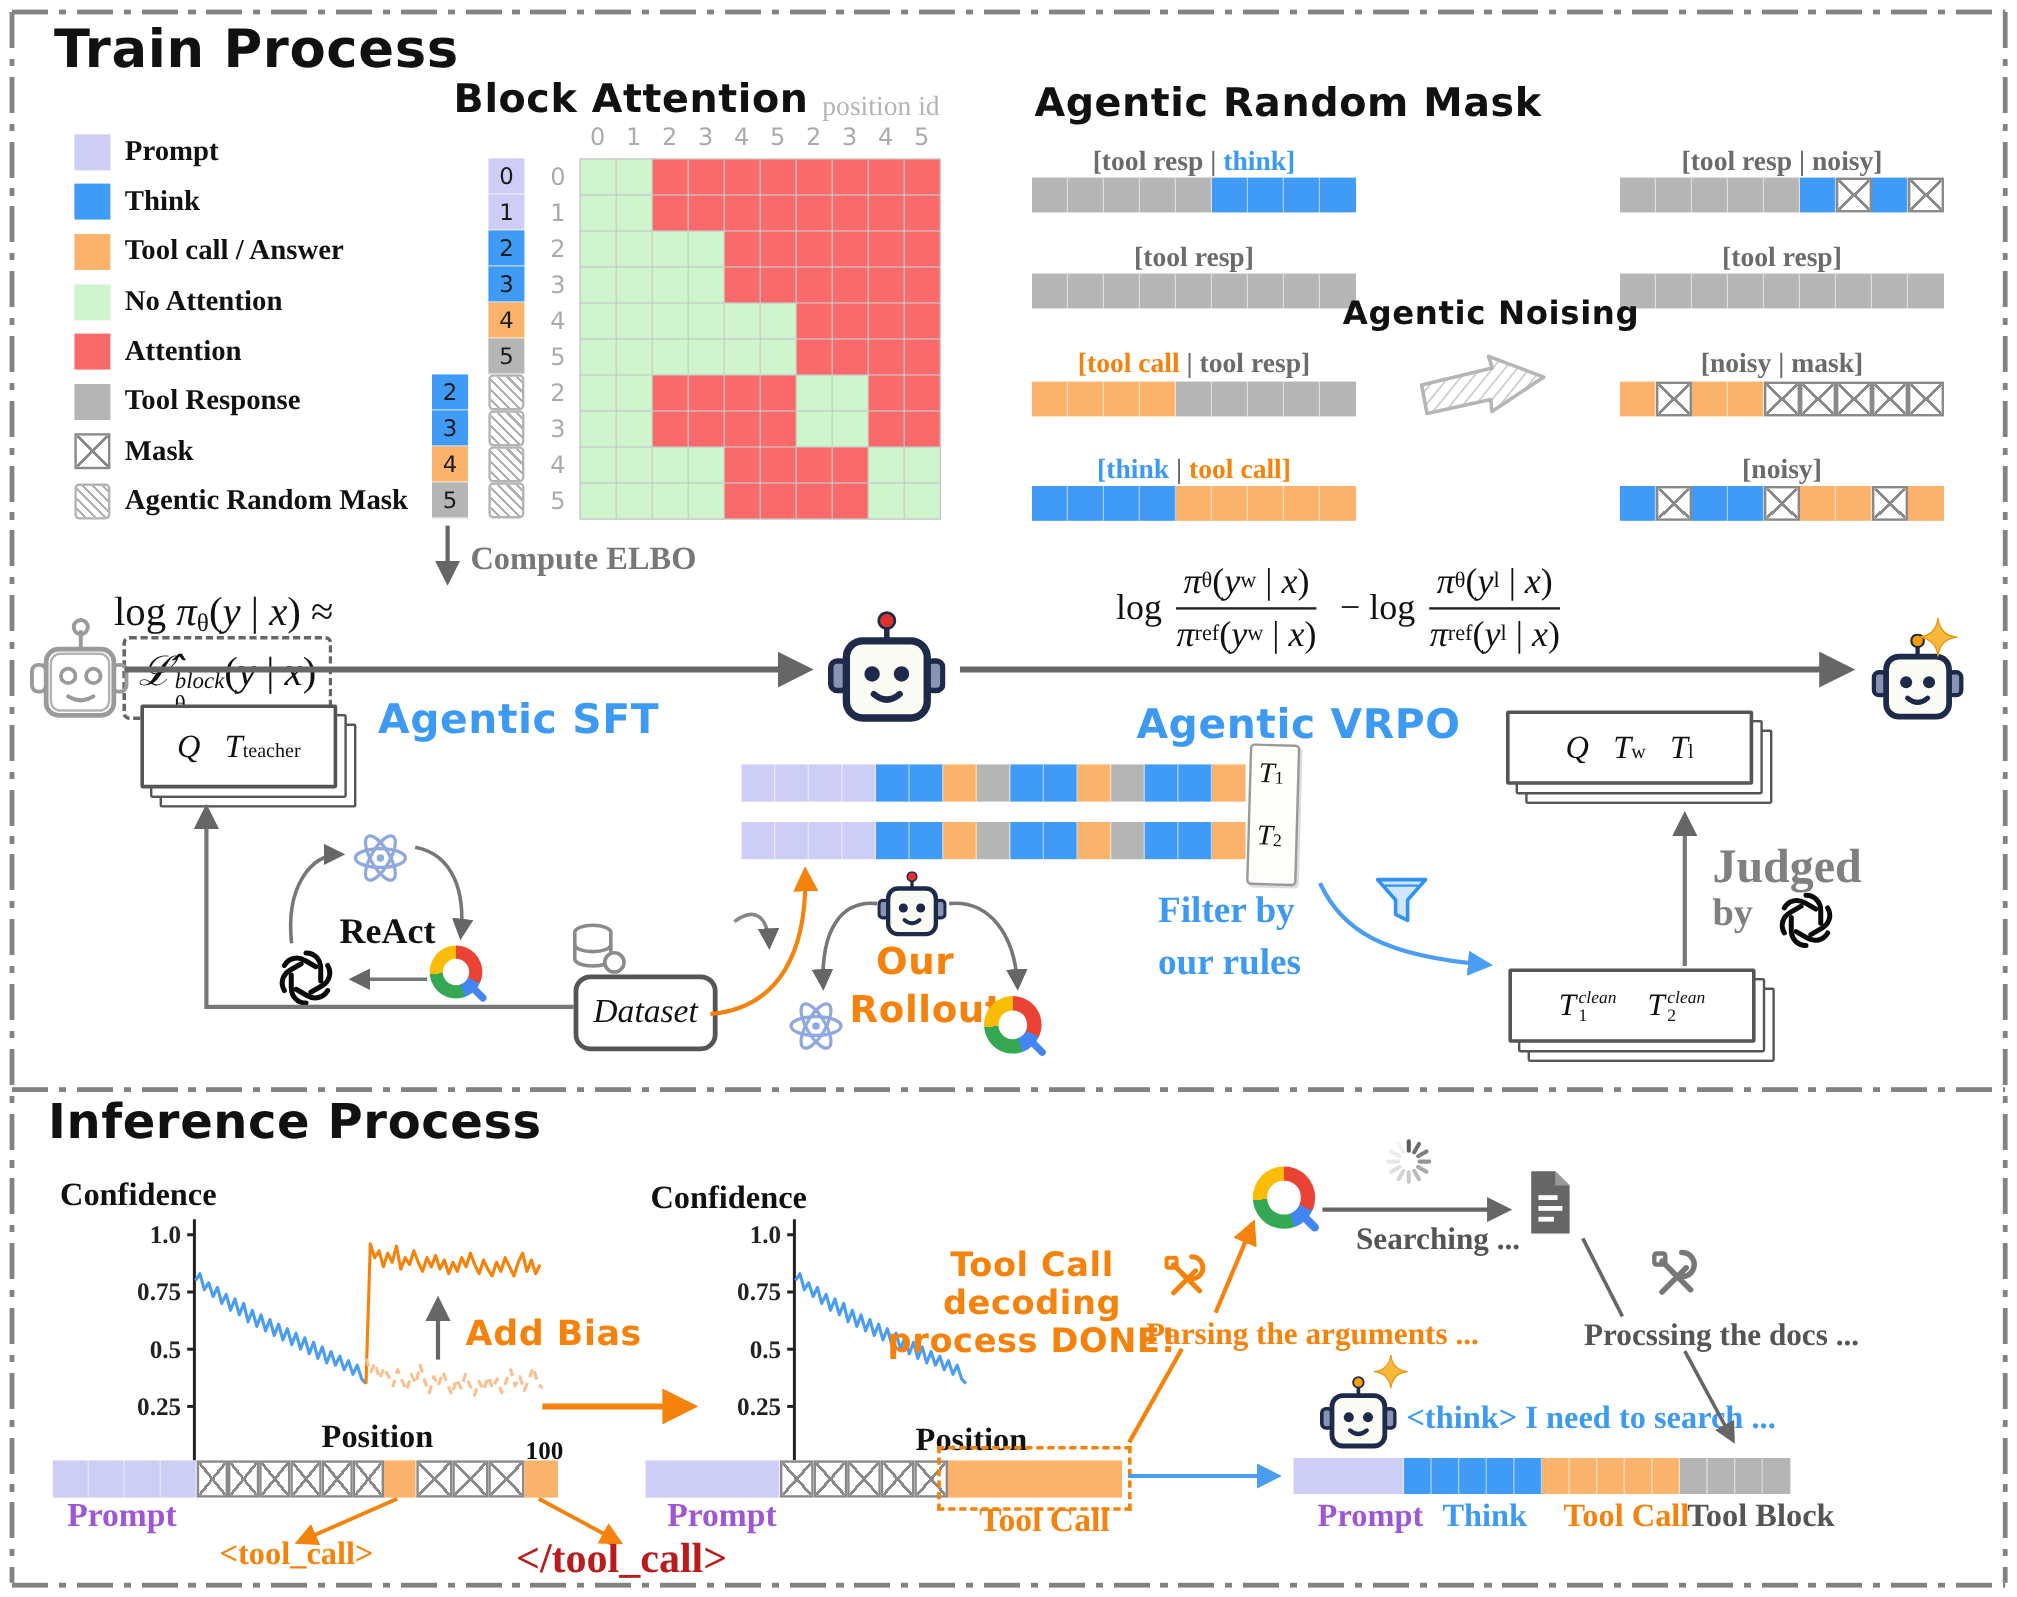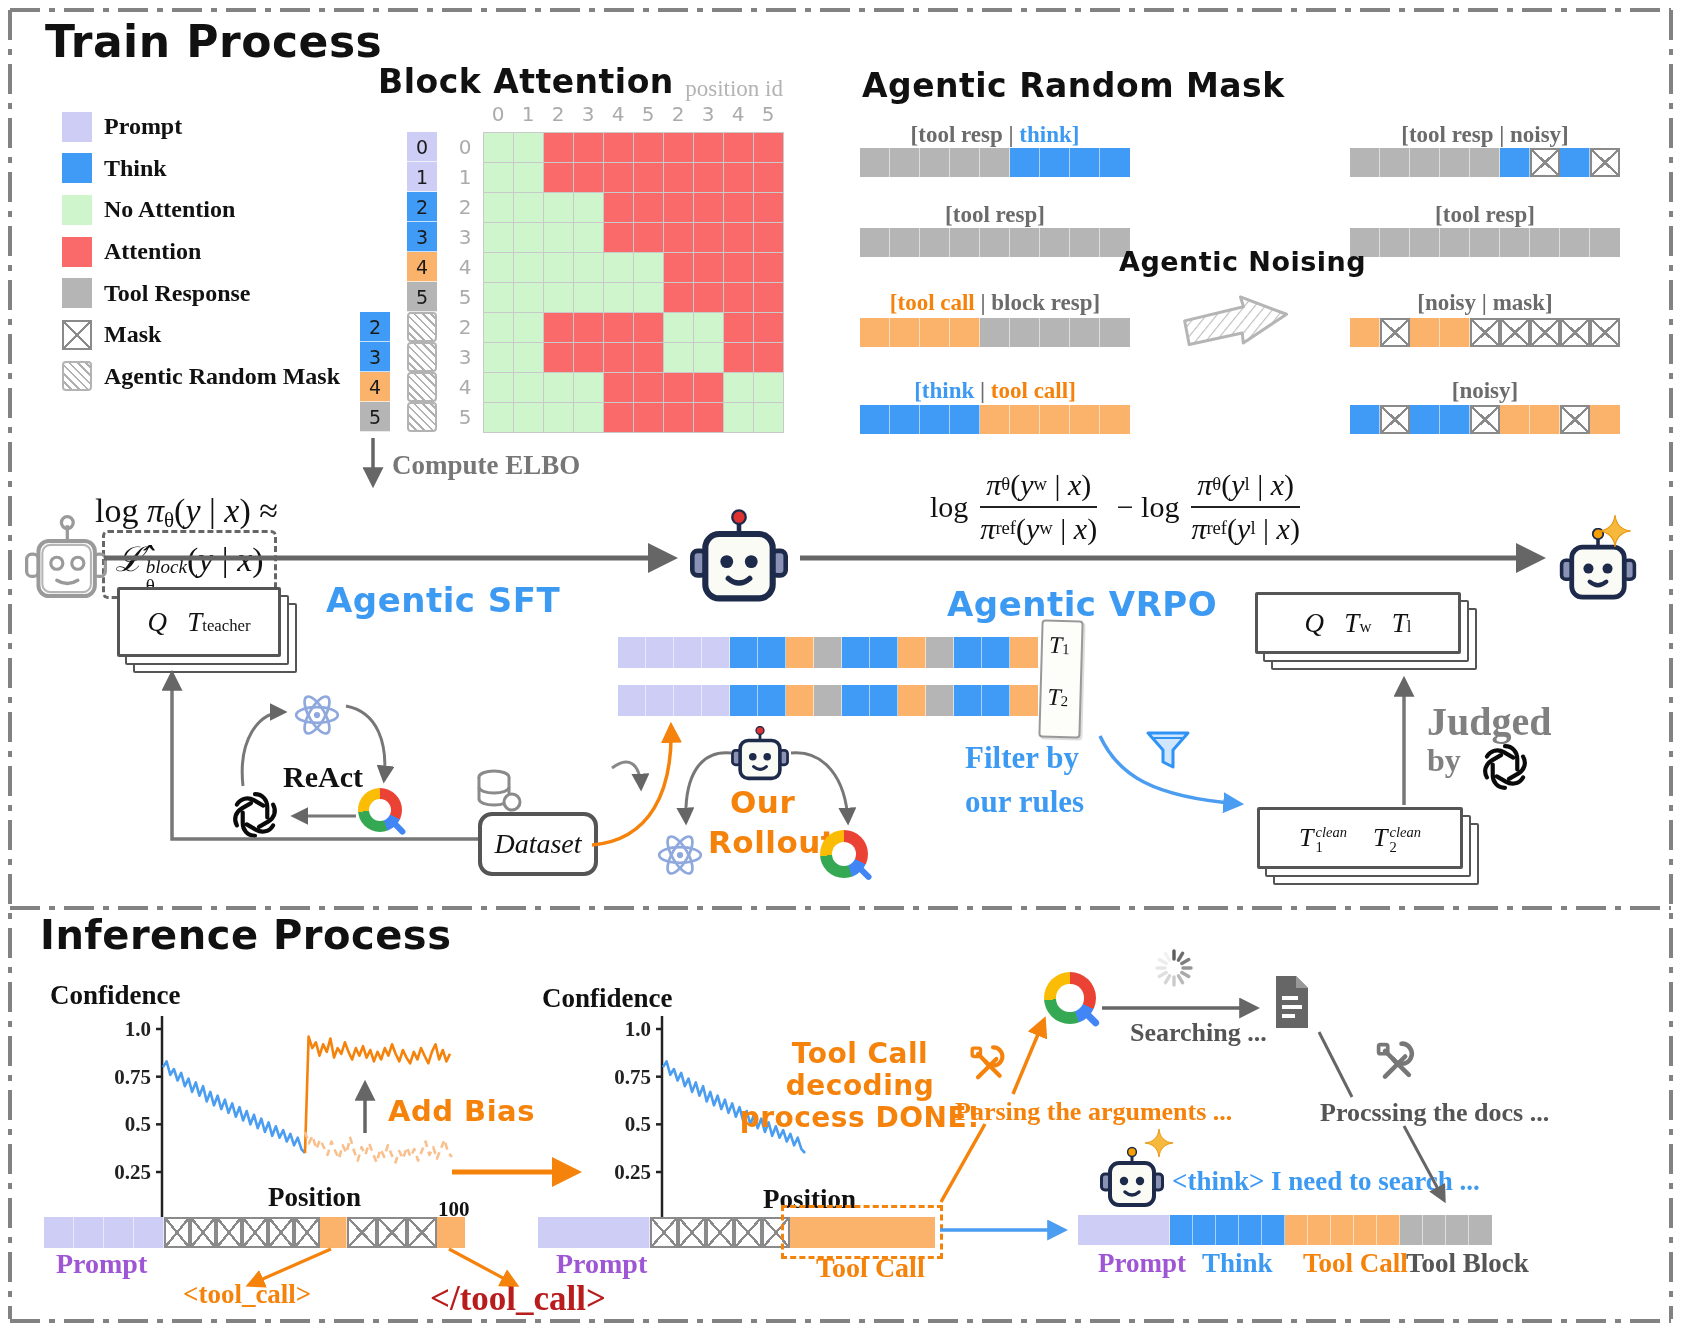--- a/index.html
+++ b/index.html
@@ -180,20 +180,24 @@
   <div class="abs" style="left:62px;top:106px;" id="legend">
       <div class="leg-row">
         <div class="sw c-lavender"></div>
         <div class="leg-label">Prompt</div>
       </div>
       <div class="leg-row">
         <div class="sw c-blue"></div>
         <div class="leg-label">Think</div>
       </div>
       <div class="leg-row">
+        <div class="sw c-orange"></div>
+        <div class="leg-label">Tool call / Answer</div>
+      </div>
+      <div class="leg-row">
         <div class="sw c-green"></div>
         <div class="leg-label">No Attention</div>
       </div>
       <div class="leg-row">
         <div class="sw c-red"></div>
         <div class="leg-label">Attention</div>
       </div>
       <div class="leg-row">
         <div class="sw c-gray"></div>
         <div class="leg-label">Tool Response</div>
@@ -374,21 +378,21 @@
         <div class="cell c-gray solid" style="width: 30px;"></div>
         <div class="cell c-gray solid" style="width: 30px;"></div>
         <div class="cell c-gray solid" style="width: 30px;"></div>
         <div class="cell c-gray solid" style="width: 30px;"></div>
         <div class="cell c-gray solid" style="width: 30px;"></div>
         <div class="cell c-gray solid" style="width: 30px;"></div>
         <div class="cell c-gray solid" style="width: 30px;"></div>
         <div class="cell c-gray solid" style="width: 30px;"></div>
         <div class="cell c-gray solid" style="width: 30px;"></div>
       </div>
-      <div class="rm-label abs" style="left: 0px; top: 290px;"><span style="color: rgb(245, 130, 11);">[tool call</span><span style="color: rgb(107, 107, 107);"> | block resp]</span></div>
+      <div class="rm-label abs" style="left: 0px; top: 290px;"><span style="color: rgb(245, 130, 11);">[tool call</span><span style="color: rgb(107, 107, 107);"> | tool resp]</span></div>
       <div class="bar abs" style="left: 0px; top: 318px; height: 29px;">
         <div class="cell c-orange solid" style="width: 30px;"></div>
         <div class="cell c-orange solid" style="width: 30px;"></div>
         <div class="cell c-orange solid" style="width: 30px;"></div>
         <div class="cell c-orange solid" style="width: 30px;"></div>
         <div class="cell c-gray solid" style="width: 30px;"></div>
         <div class="cell c-gray solid" style="width: 30px;"></div>
         <div class="cell c-gray solid" style="width: 30px;"></div>
         <div class="cell c-gray solid" style="width: 30px;"></div>
         <div class="cell c-gray solid" style="width: 30px;"></div>
@@ -473,21 +477,21 @@
   <svg class="abs" style="left:690px;top:508px;color:#e03131;" width="98" height="98">
       <use href="#robot" width="98" height="98"></use>
     </svg>
   <svg class="abs" style="left:1558px;top:528px;color:#f59f00;" width="80" height="74">
       <use href="#robot" width="80" height="74"></use>
     </svg>
   <svg class="abs" style="left:1598px;top:514px;" width="34" height="34">
       <use href="#sparkle" width="34" height="34"></use>
     </svg>
 
-  <div class="abs comic txt" style="left:326px;top:580px;font-size:34px;color:#3d9af2;">Agentic SFT</div>
+  <div class="abs comic txt" style="left:315px;top:580px;font-size:34px;color:#3d9af2;">Agentic SFT</div>
   <div class="abs comic txt" style="left:947px;top:584px;font-size:34px;color:#3d9af2;">Agentic VRPO</div>
 
   <div class="card formula" style="left:117px;top:587px;width:158px;height:64px;font-size:27px;"><span class="tok-i">Q</span><span class="tok-r">   </span><span class="tok-i">T</span><span class="tok-sub">teacher</span></div>
   <div class="card formula" style="left:1255px;top:592px;width:200px;height:56px;font-size:27px;"><span class="tok-i">Q</span><span class="tok-r">   </span><span class="tok-i">T</span><span class="tok-sub">w</span><span class="tok-r">   </span><span class="tok-i">T</span><span class="tok-sub">l</span></div>
   <div class="card formula" style="left:1257px;top:807px;width:200px;height:56px;font-size:26px;"><span class="tok-i">T</span><span class="tok-ss"><span class="tok-i">clean</span><span>1</span></span><span class="tok-r">    </span><span class="tok-i">T</span><span class="tok-ss"><span class="tok-i">clean</span><span>2</span></span></div>
 
   <div class="abs serifb txt" style="left:1427px;top:698px;font-size:40px;color:#808080;">Judged</div>
   <div class="abs serifb txt" style="left:1427px;top:742px;font-size:32px;color:#808080;">by</div>
   <svg class="abs" style="left:1478px;top:740px;" width="54" height="54">
       <use href="#openai" width="54" height="54"></use>

